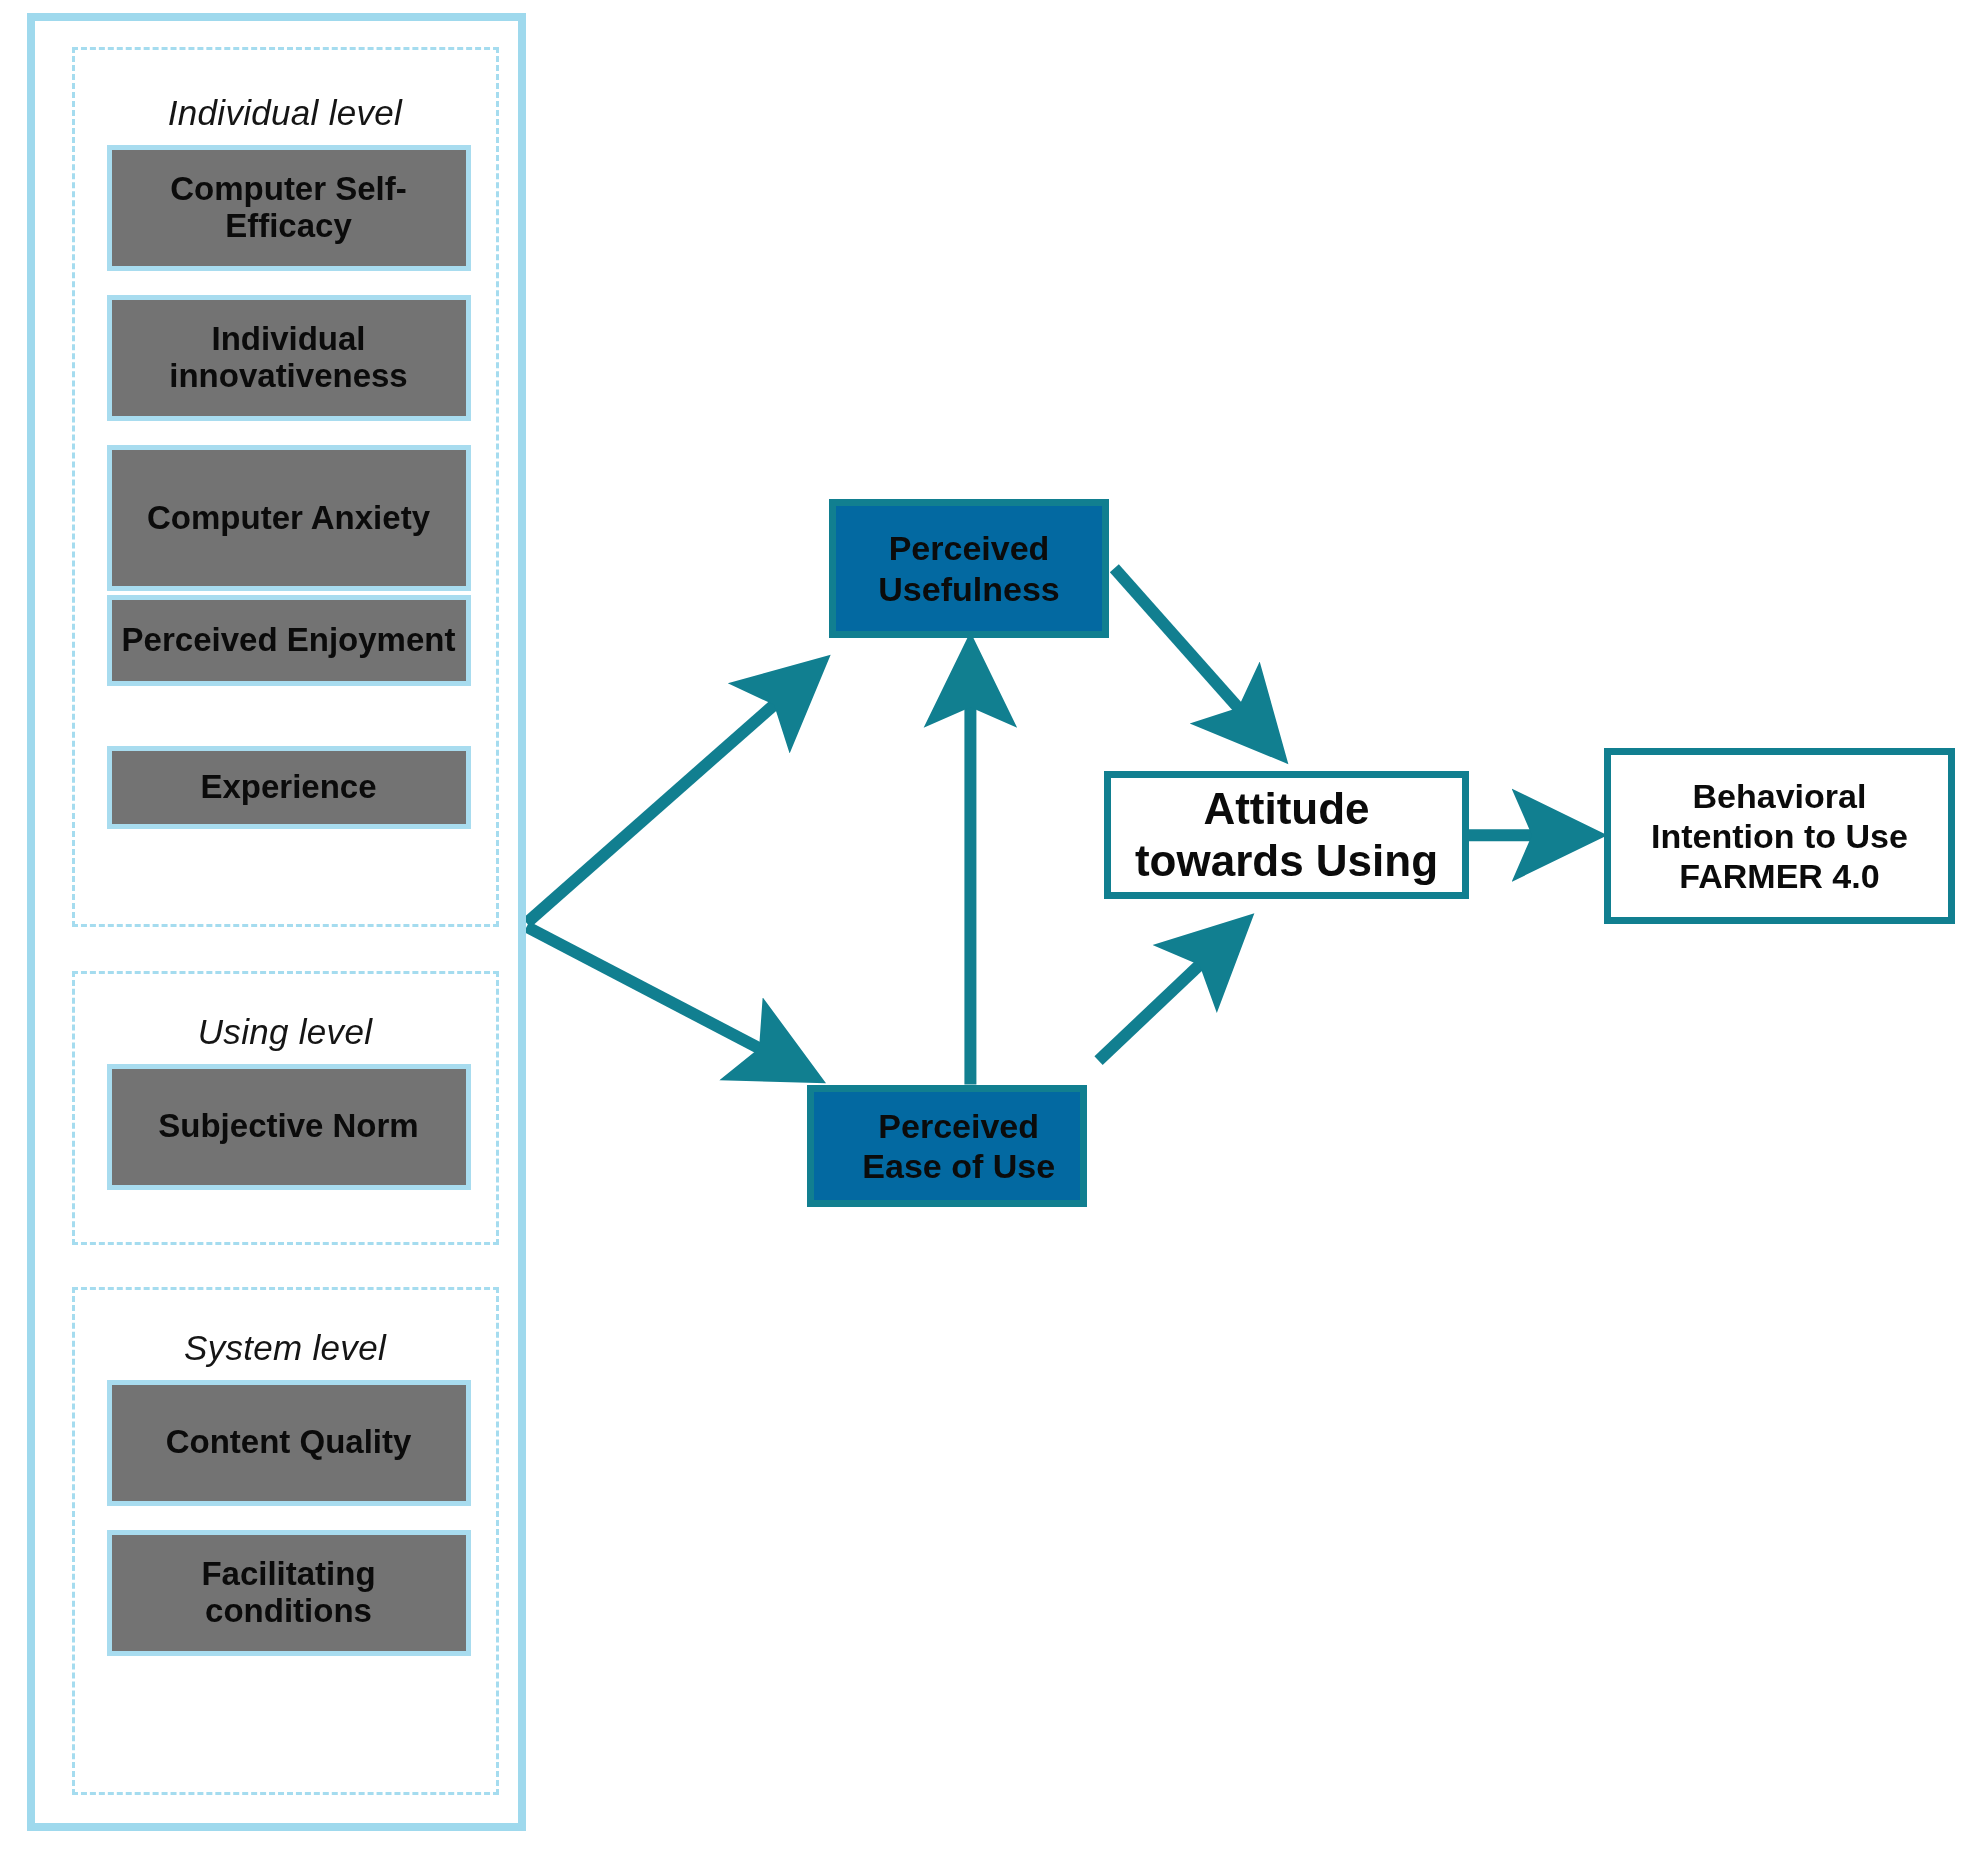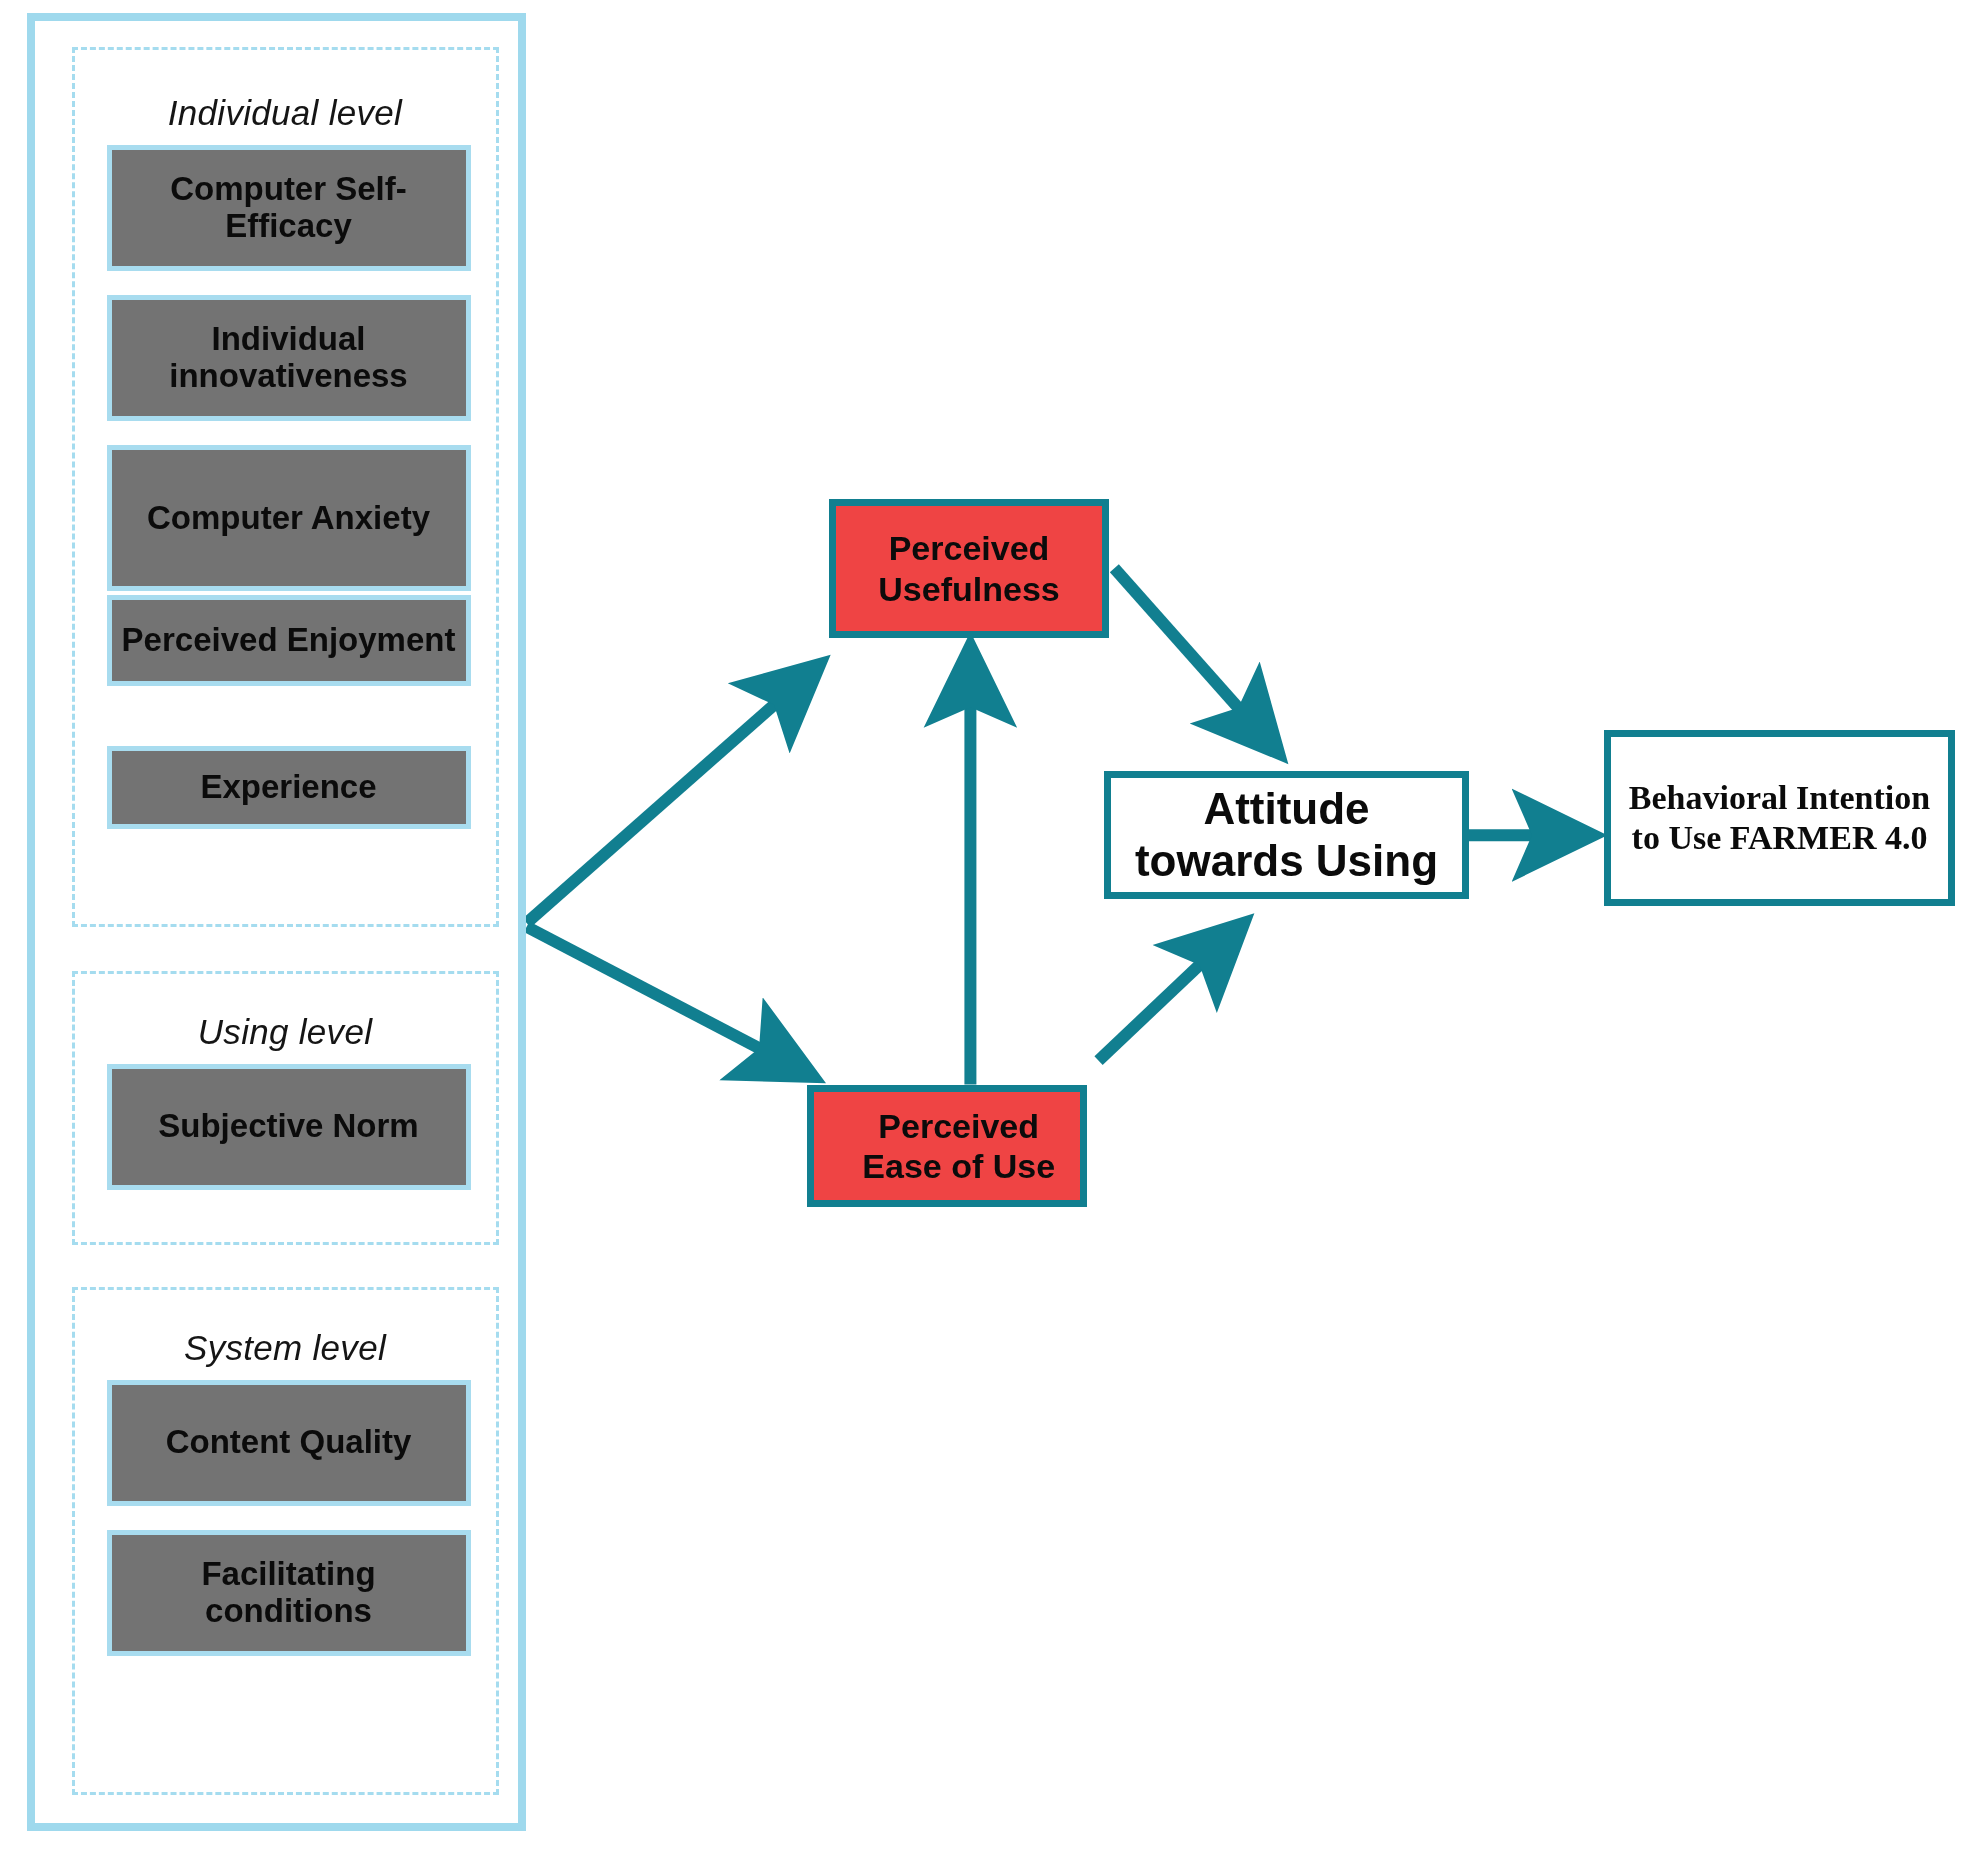--- a/index.html
+++ b/index.html
@@ -79,27 +79,27 @@
     border: 7px solid #117f90;
     display: flex;
     align-items: center;
     justify-content: center;
     text-align: center;
     font-weight: 700;
     line-height: 1.18;
     color: #0b0b0b;
     padding: 2.5px 7.6px;
   }
-  .filled { background: #ef4444; }
+  .filled { background: #0369a1; }
   .plain  { background: #ffffff; }
 
   #box-pu  { left: 829px; top: 499px;  width: 280px; height: 139px; font-size: 34px; }
   #box-peou{ left: 807px; top: 1085px; width: 280px; height: 122px; font-size: 34px; padding-left: 31px; }
   #box-att { left: 1104px; top: 771px; width: 365px; height: 128px; font-size: 44px; }
-  #box-bi  { left: 1604px; top: 730px; width: 351px; height: 176px; font-size: 34px; font-family: Liberation Serif, serif; }
+  #box-bi  { left: 1604px; top: 748px; width: 351px; height: 176px; font-size: 34px; }
 
   
   #arrows {
     position: absolute;
     left: 0; top: 0;
     width: 1985px;
     height: 1849px;
     pointer-events: none;
   }
 </style>

